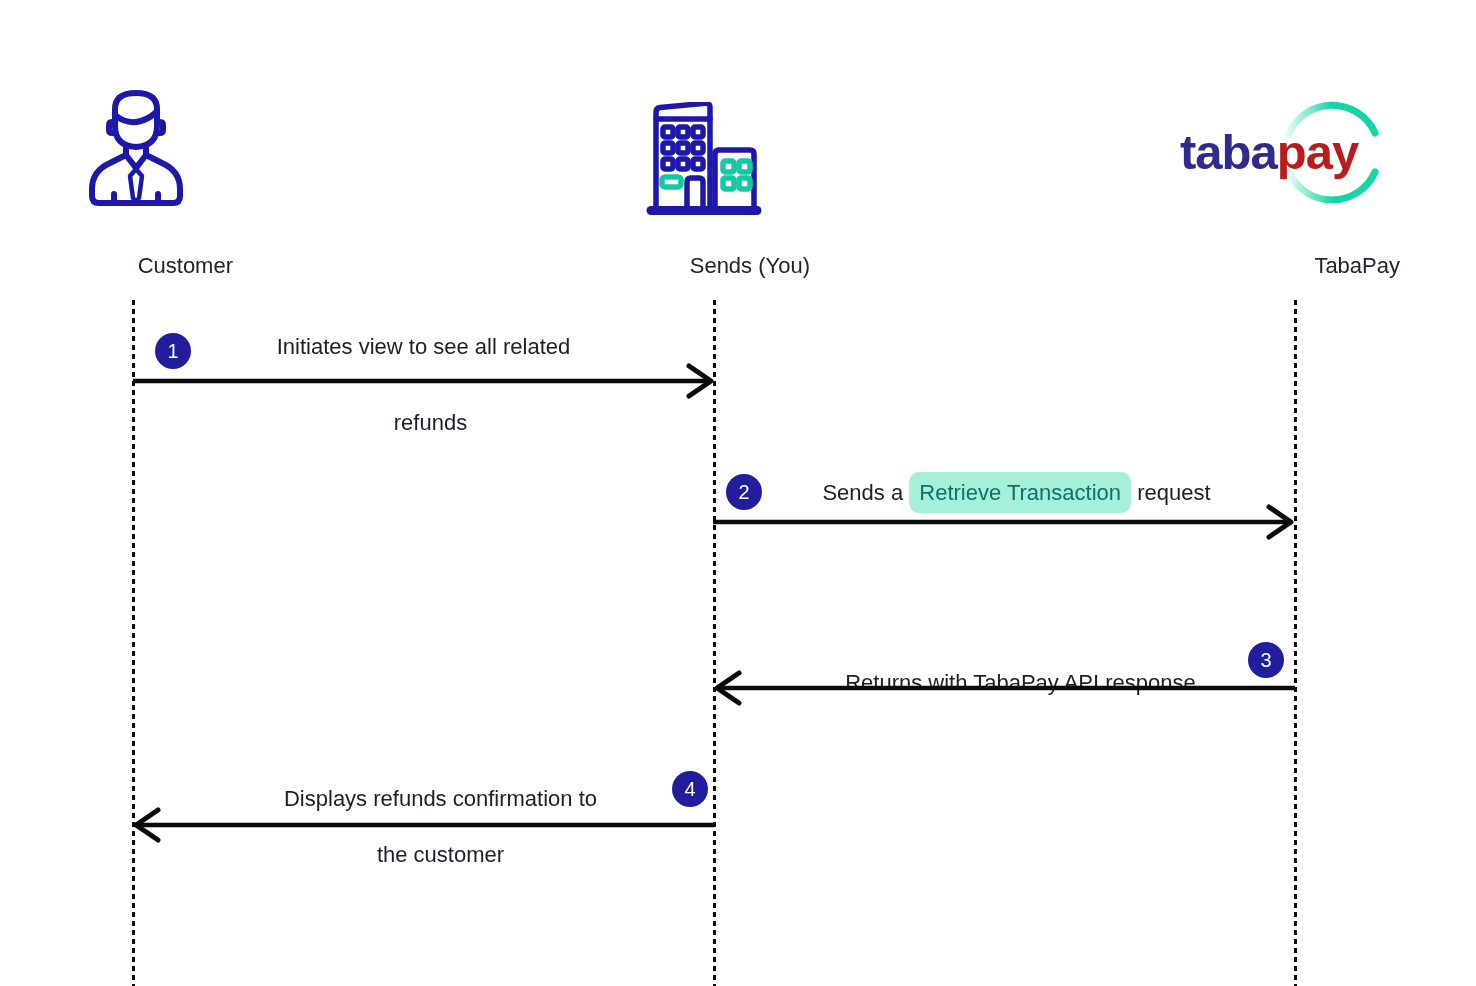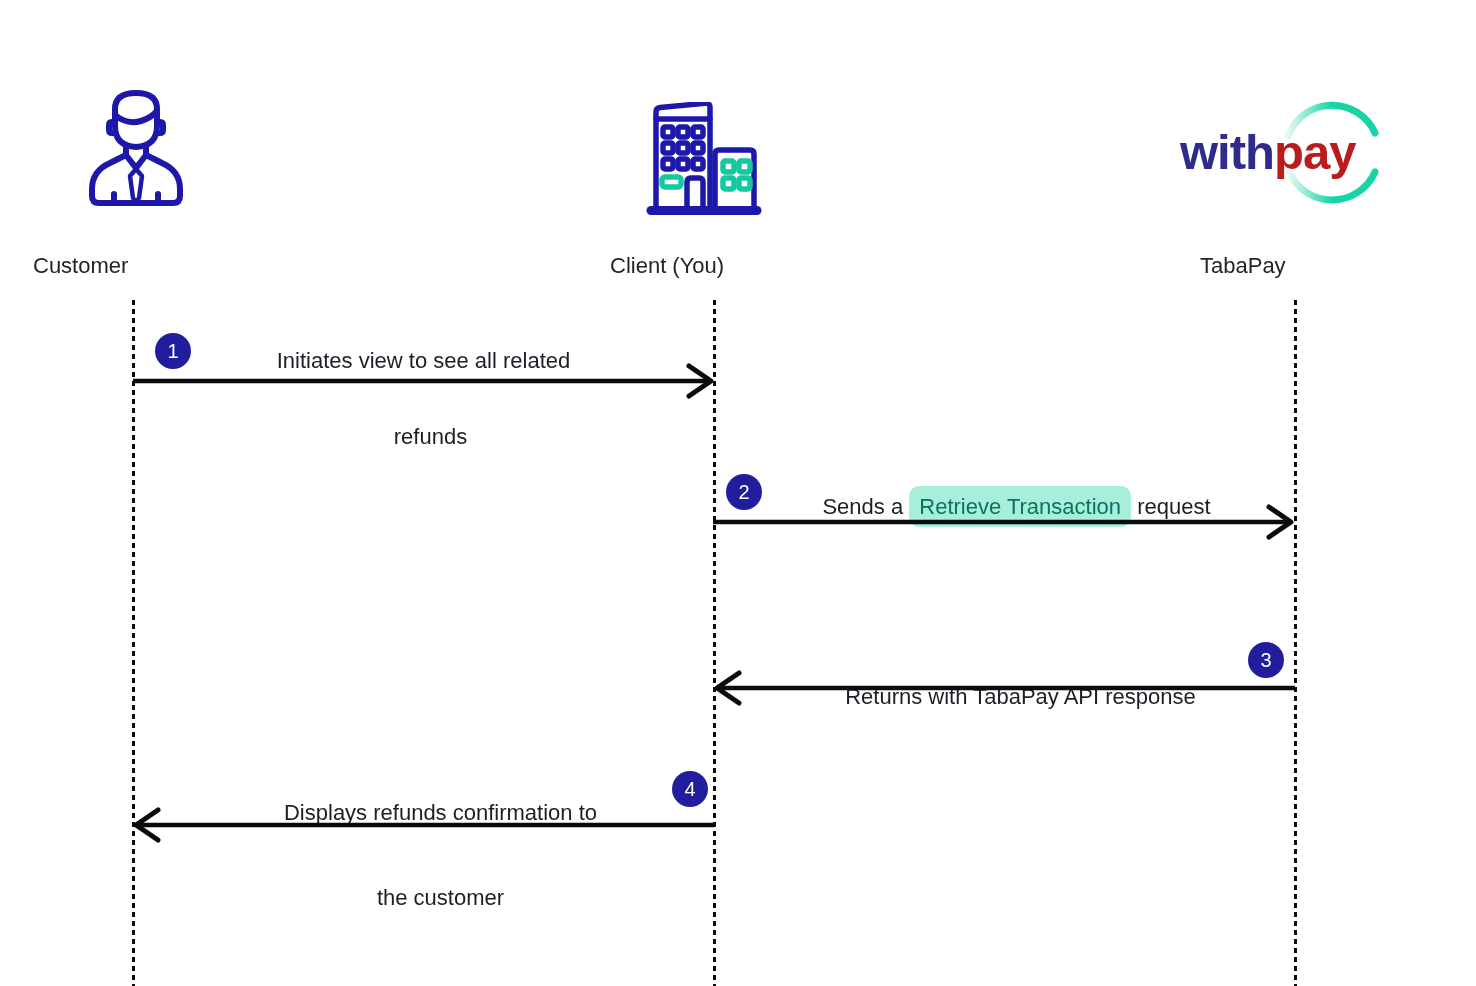--- a/index.html
+++ b/index.html
@@ -16,21 +16,21 @@
     top: 300px;
     height: 686px;
     width: 2.5px;
     background: repeating-linear-gradient(to bottom, #0c0c0c 0 5px, transparent 5px 9px);
   }
   .actor-icon { position: absolute; }
   .actor-label {
     position: absolute;
     top: 253px;
     width: 200px;
-    text-align: left;
+    text-align: right;
     font-size: 22px;
     color: #20242b;
   }
   .badge {
     position: absolute;
     width: 36px;
     height: 36px;
     border-radius: 50%;
     background: #211d9c;
     color: #ffffff;
@@ -40,21 +40,20 @@
     justify-content: center;
   }
   .msg-line {
     position: absolute;
     width: 581px;
     text-align: center;
     font-size: 22px;
     line-height: 26px;
     color: #1b2026;
     white-space: nowrap;
-    margin-top: 14px;
   }
   .hl {
     background: #a6efda;
     color: #0e7163;
     padding: 8px 10px;
     border-radius: 10px;
   }
   .arrow { position: absolute; }
   
   .tabapay-logo { position: absolute; left: 1180px; top: 92px; width: 200px; height: 115px; }
@@ -112,40 +111,40 @@
       <rect x="47" y="57" width="10" height="10" rx="2"></rect>
       <rect x="16" y="75" width="19" height="10" rx="3" stroke="#14c9a2"></rect>
       <path d="M41 104 V80 Q41 76 45 76 H53 Q57 76 57 80 V104"></path>
       <path d="M69 104 V52 Q69 48 73 48 H104 Q108 48 108 52 V104"></path>
       <rect x="77" y="59" width="11" height="11" rx="2" stroke="#14c9a2"></rect>
       <rect x="93" y="59" width="11" height="11" rx="2" stroke="#14c9a2"></rect>
       <rect x="77" y="76" width="11" height="11" rx="2" stroke="#14c9a2"></rect>
       <rect x="93" y="76" width="11" height="11" rx="2" stroke="#14c9a2"></rect>
       <path d="M5 108.5 H111" stroke-width="9"></path>
     </svg>
-    <div class="actor-label" style="left:610px">Client (You)</div>
+    <div class="actor-label" style="left:610px">Sends (You)</div>
   </div>
 
   <div>
     <div class="tabapay-logo">
       <svg class="logo-arcs" width="200" height="115" viewBox="0 0 200 115">
         <defs>
           <linearGradient id="arcT" x1="0" y1="0" x2="1" y2="0">
             <stop offset="0" stop-color="#17d4a7" stop-opacity="0.12"></stop>
             <stop offset="0.5" stop-color="#17d4a7" stop-opacity="1"></stop>
           </linearGradient>
           <linearGradient id="arcB" x1="0" y1="0" x2="1" y2="0">
             <stop offset="0" stop-color="#17d4a7" stop-opacity="0.12"></stop>
             <stop offset="0.5" stop-color="#17d4a7" stop-opacity="1"></stop>
           </linearGradient>
         </defs>
         <path d="M108 44 A47 47 0 0 1 195 41" stroke="url(#arcT)" stroke-width="7" fill="none" stroke-linecap="round"></path>
         <path d="M109 80 A47 47 0 0 0 195 80" stroke="url(#arcB)" stroke-width="7" fill="none" stroke-linecap="round"></path>
       </svg>
-      <div class="logo-text"><span>with</span><span class="teal">pay</span></div>
+      <div class="logo-text"><span>taba</span><span class="teal">pay</span></div>
     </div>
     <div class="actor-label" style="left:1200px">TabaPay</div>
   </div>
 
   <div>
     <div class="badge" style="left:155px;top:333px">1</div>
     <div class="msg-line" style="left:133px;top:334px">Initiates view to see all related</div>
     <svg class="arrow" style="left:133px;top:363px" width="582" height="36" viewBox="0 0 582 36">
       <line x1="0" y1="18" x2="574" y2="18" stroke="#0b0b0b" stroke-width="4.5"></line>
       <path d="M556 3 L578 18 L556 33" fill="none" stroke="#0b0b0b" stroke-width="5" stroke-linecap="round" stroke-linejoin="round"></path>
@@ -171,16 +170,16 @@
     </svg>
   </div>
 
   <div>
     <div class="msg-line" style="left:150px;top:786px">Displays refunds confirmation to</div>
     <div class="badge" style="left:672px;top:771px">4</div>
     <svg class="arrow" style="left:132px;top:807px" width="582" height="36" viewBox="0 0 582 36">
       <line x1="8" y1="18" x2="582" y2="18" stroke="#0b0b0b" stroke-width="4.5"></line>
       <path d="M26 3 L4 18 L26 33" fill="none" stroke="#0b0b0b" stroke-width="5" stroke-linecap="round" stroke-linejoin="round"></path>
     </svg>
-    <div class="msg-line" style="left:150px;top:871px">the customer</div>
+    <div class="msg-line" style="left:150px;top:842px">the customer</div>
   </div>
 
 </div>
 
 </body></html>

